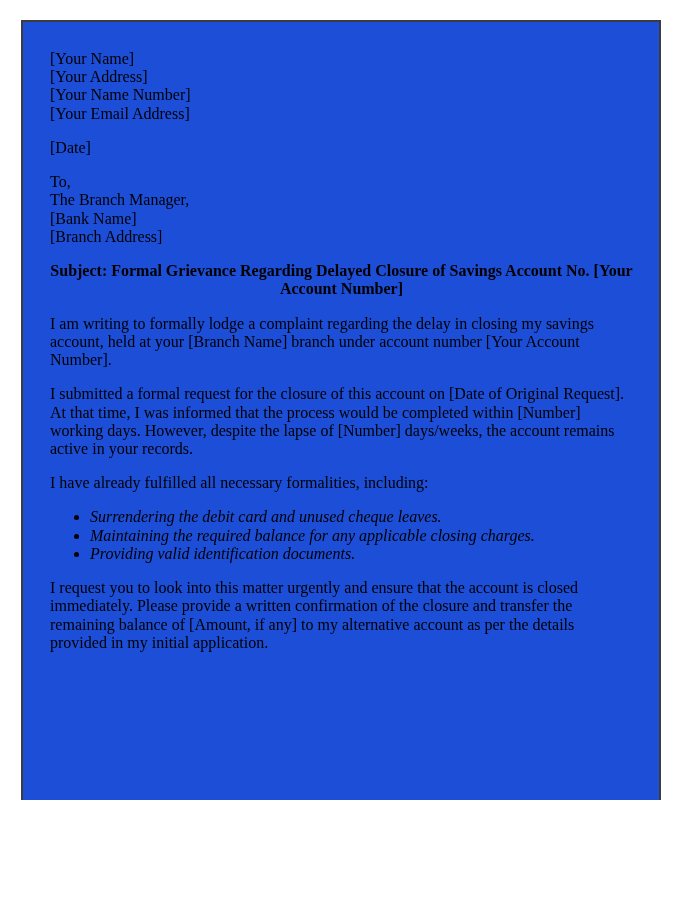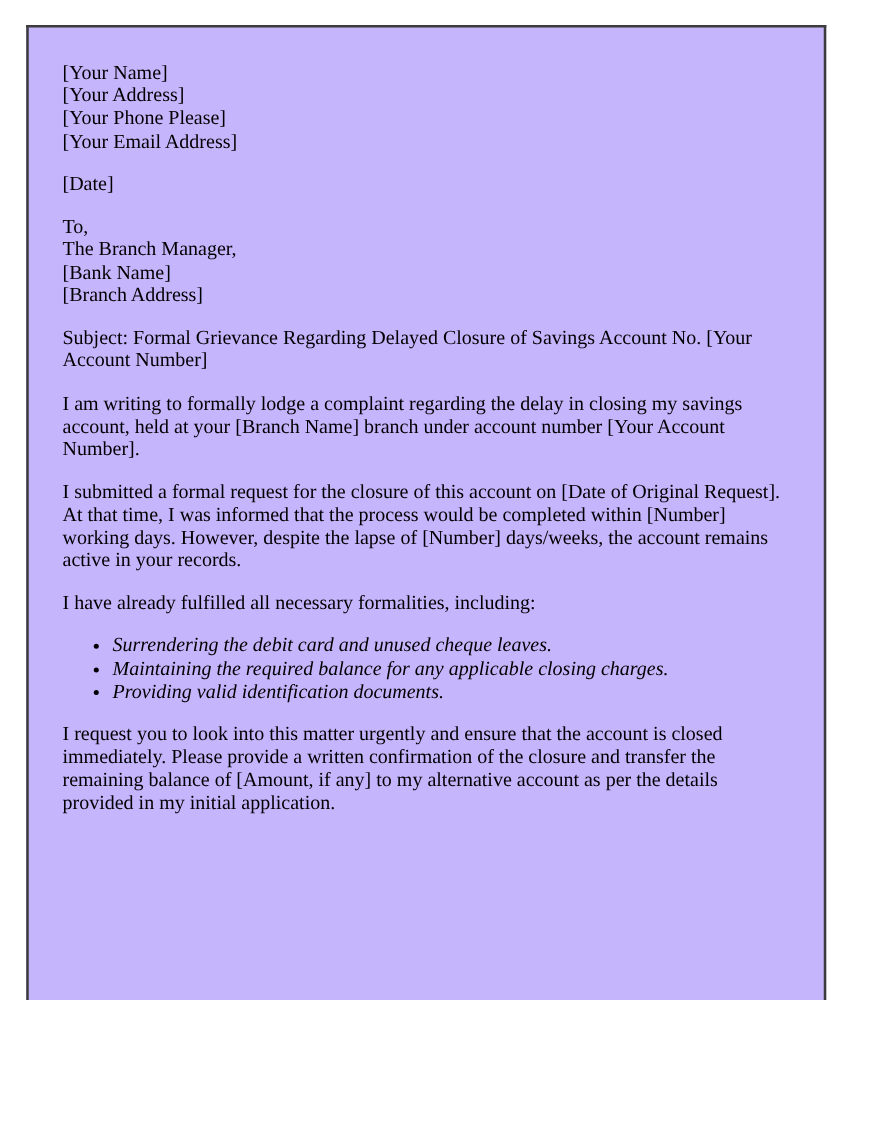--- a/index.html
+++ b/index.html
@@ -19,53 +19,54 @@
     position: absolute;
     left: 21px;
     top: 20px;
     width: 636px;   
     height: 778px;  
     border-top: 2px solid #3c3c3c;
     border-left: 2px solid #3c3c3c;
     border-right: 2px solid #3c3c3c;
     border-bottom: none;
     box-sizing: content-box;
-    background: #c4b5fd;
+    background: #1d4ed8;
     overflow: hidden;
   }
   .letter-body {
     padding: 12px 26px 10px 27px;
     font-size: 16px;
     line-height: 1.14;
   }
   .letter-body p {
     margin: 16px 0;
   }
   .subject {
-    font-weight: normal;
+    font-weight: bold;
+    text-align: center;
   }
   ul.formalities {
     margin: 16px 0;
     padding-left: 40px;
     font-style: italic;
   }
   ul.formalities li {
     margin: 0;
   }
 </style>
 </head>
 <body>
 
 <div class="page-frame">
   <div class="letter-body">
 
     <p>
       <span>[Your Name]</span><br>
       <span>[Your Address]</span><br>
-      <span>[Your Phone Please]</span><br>
+      <span>[Your Name Number]</span><br>
       <span>[Your Email Address]</span>
     </p>
 
     <p>[Date]</p>
 
     <p>
       <span>To,</span><br>
       <span>The Branch Manager,</span><br>
       <span>[Bank Name]</span><br>
       <span>[Branch Address]</span>

